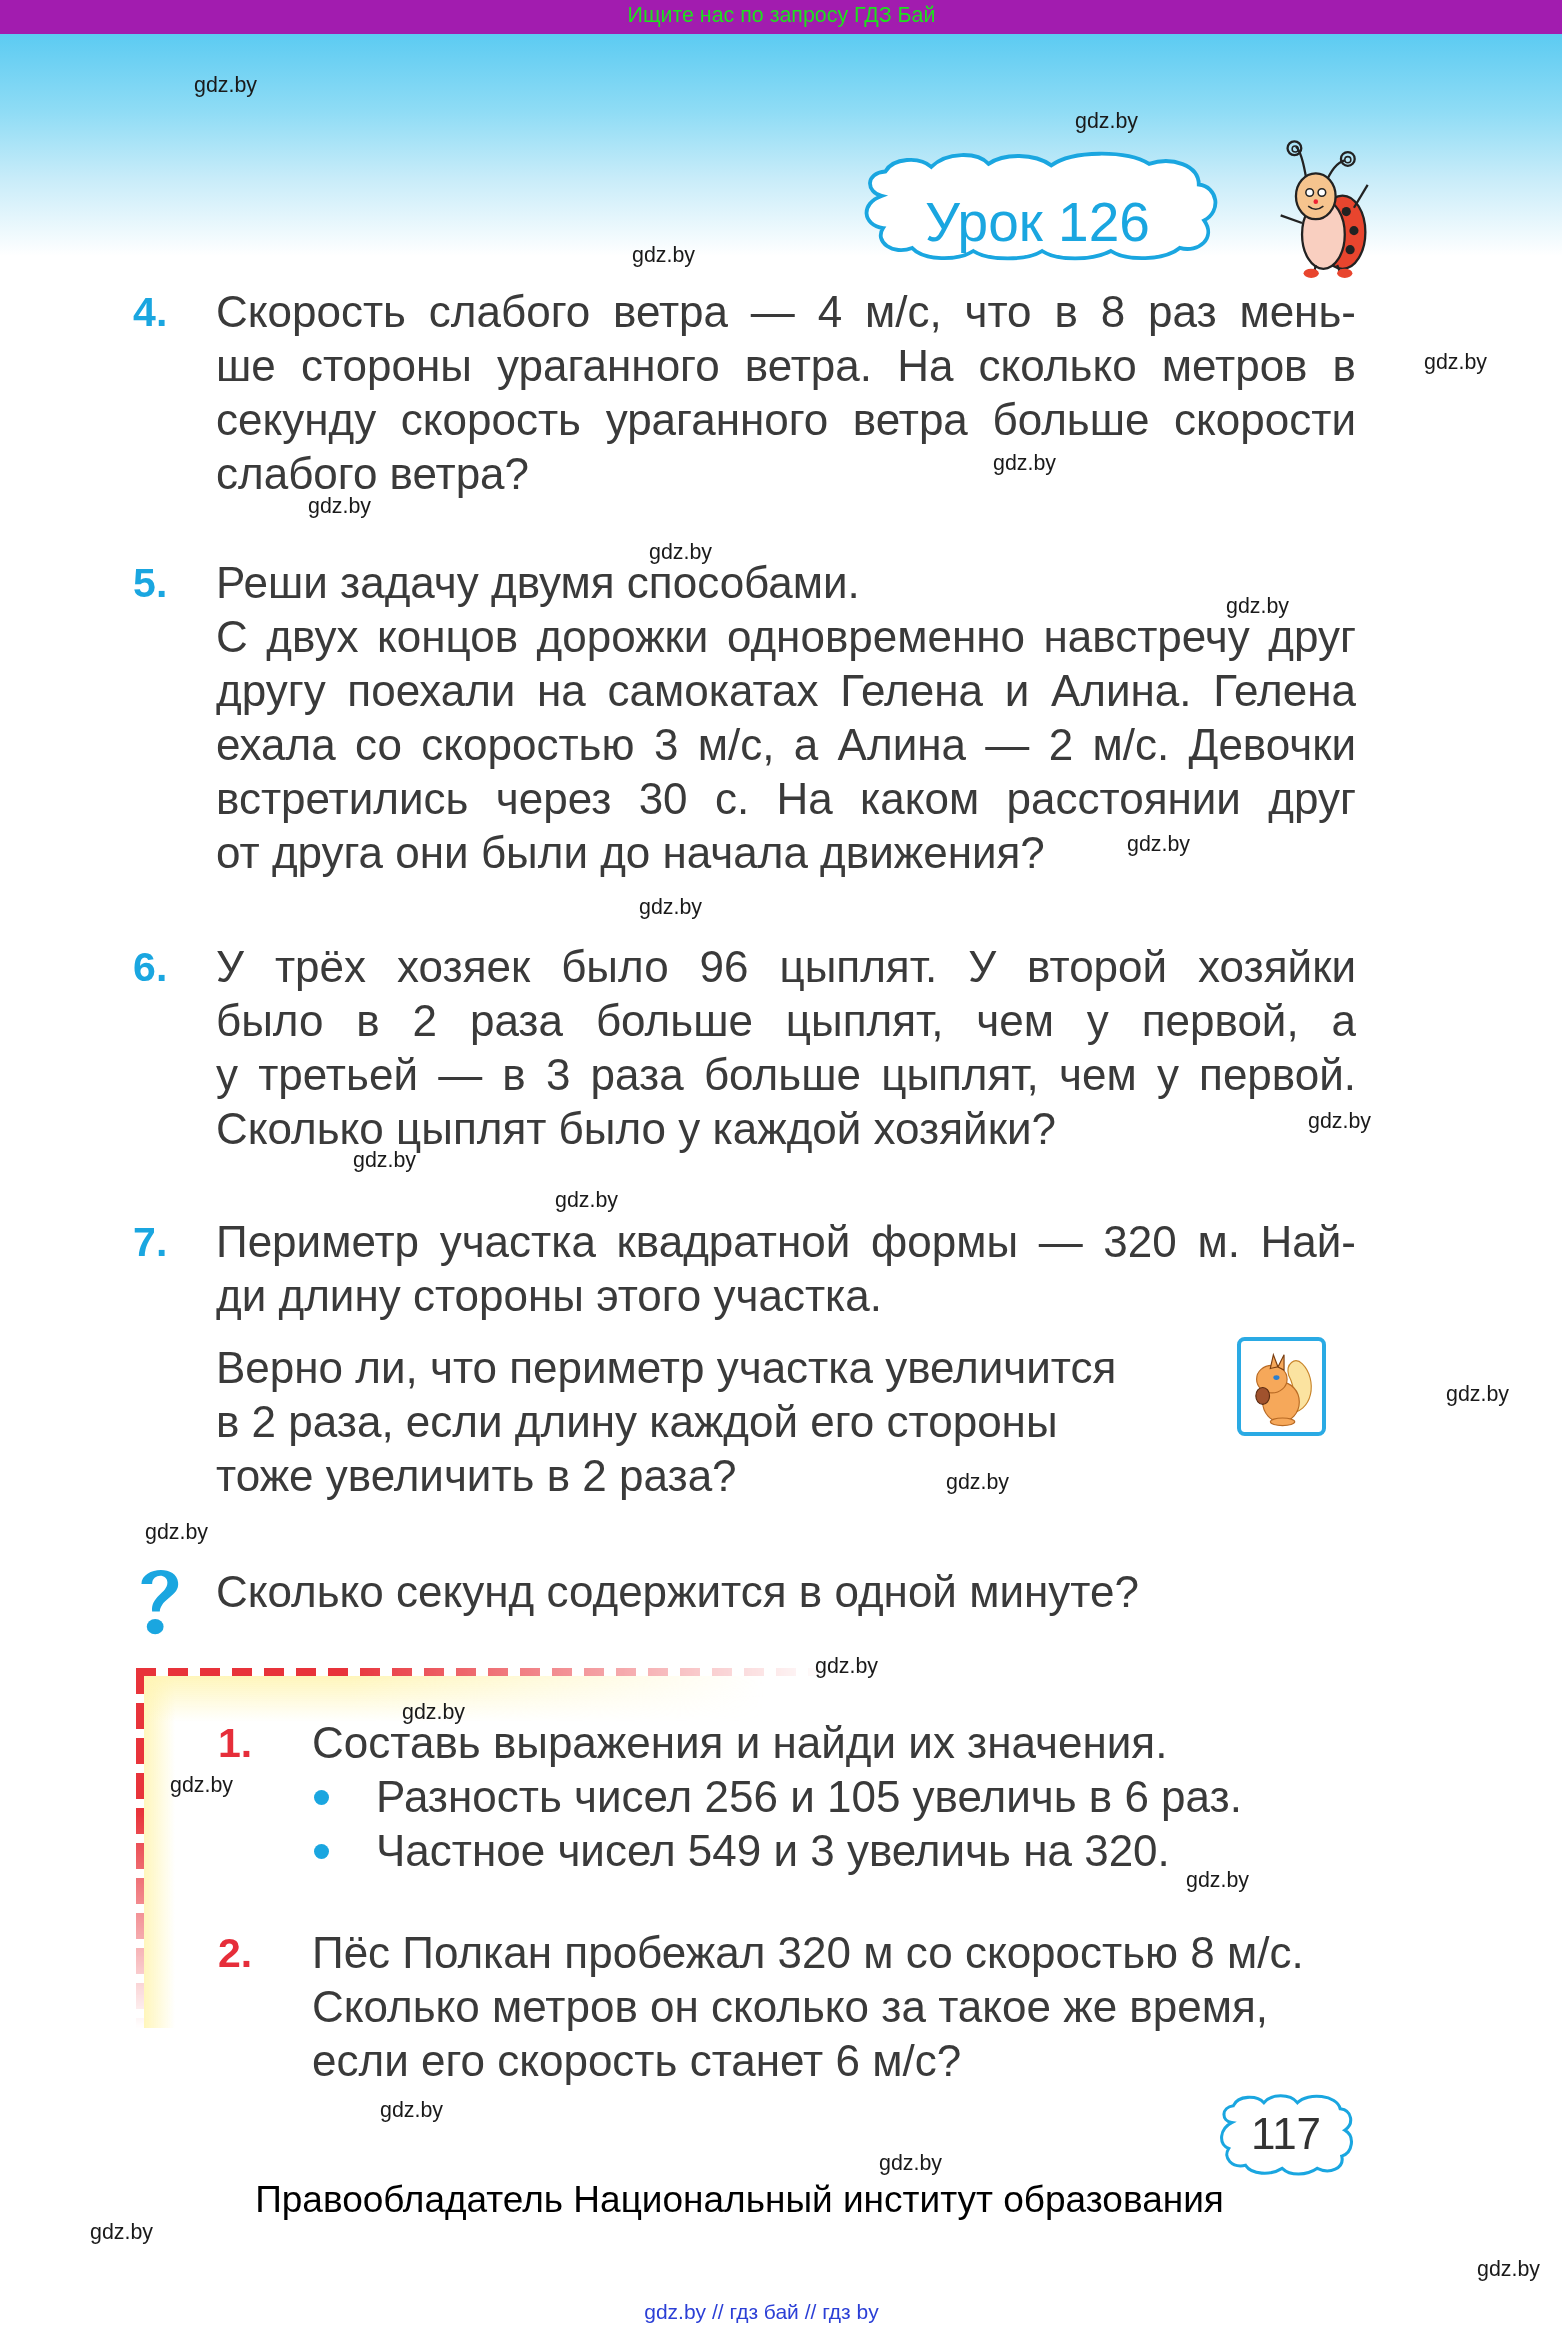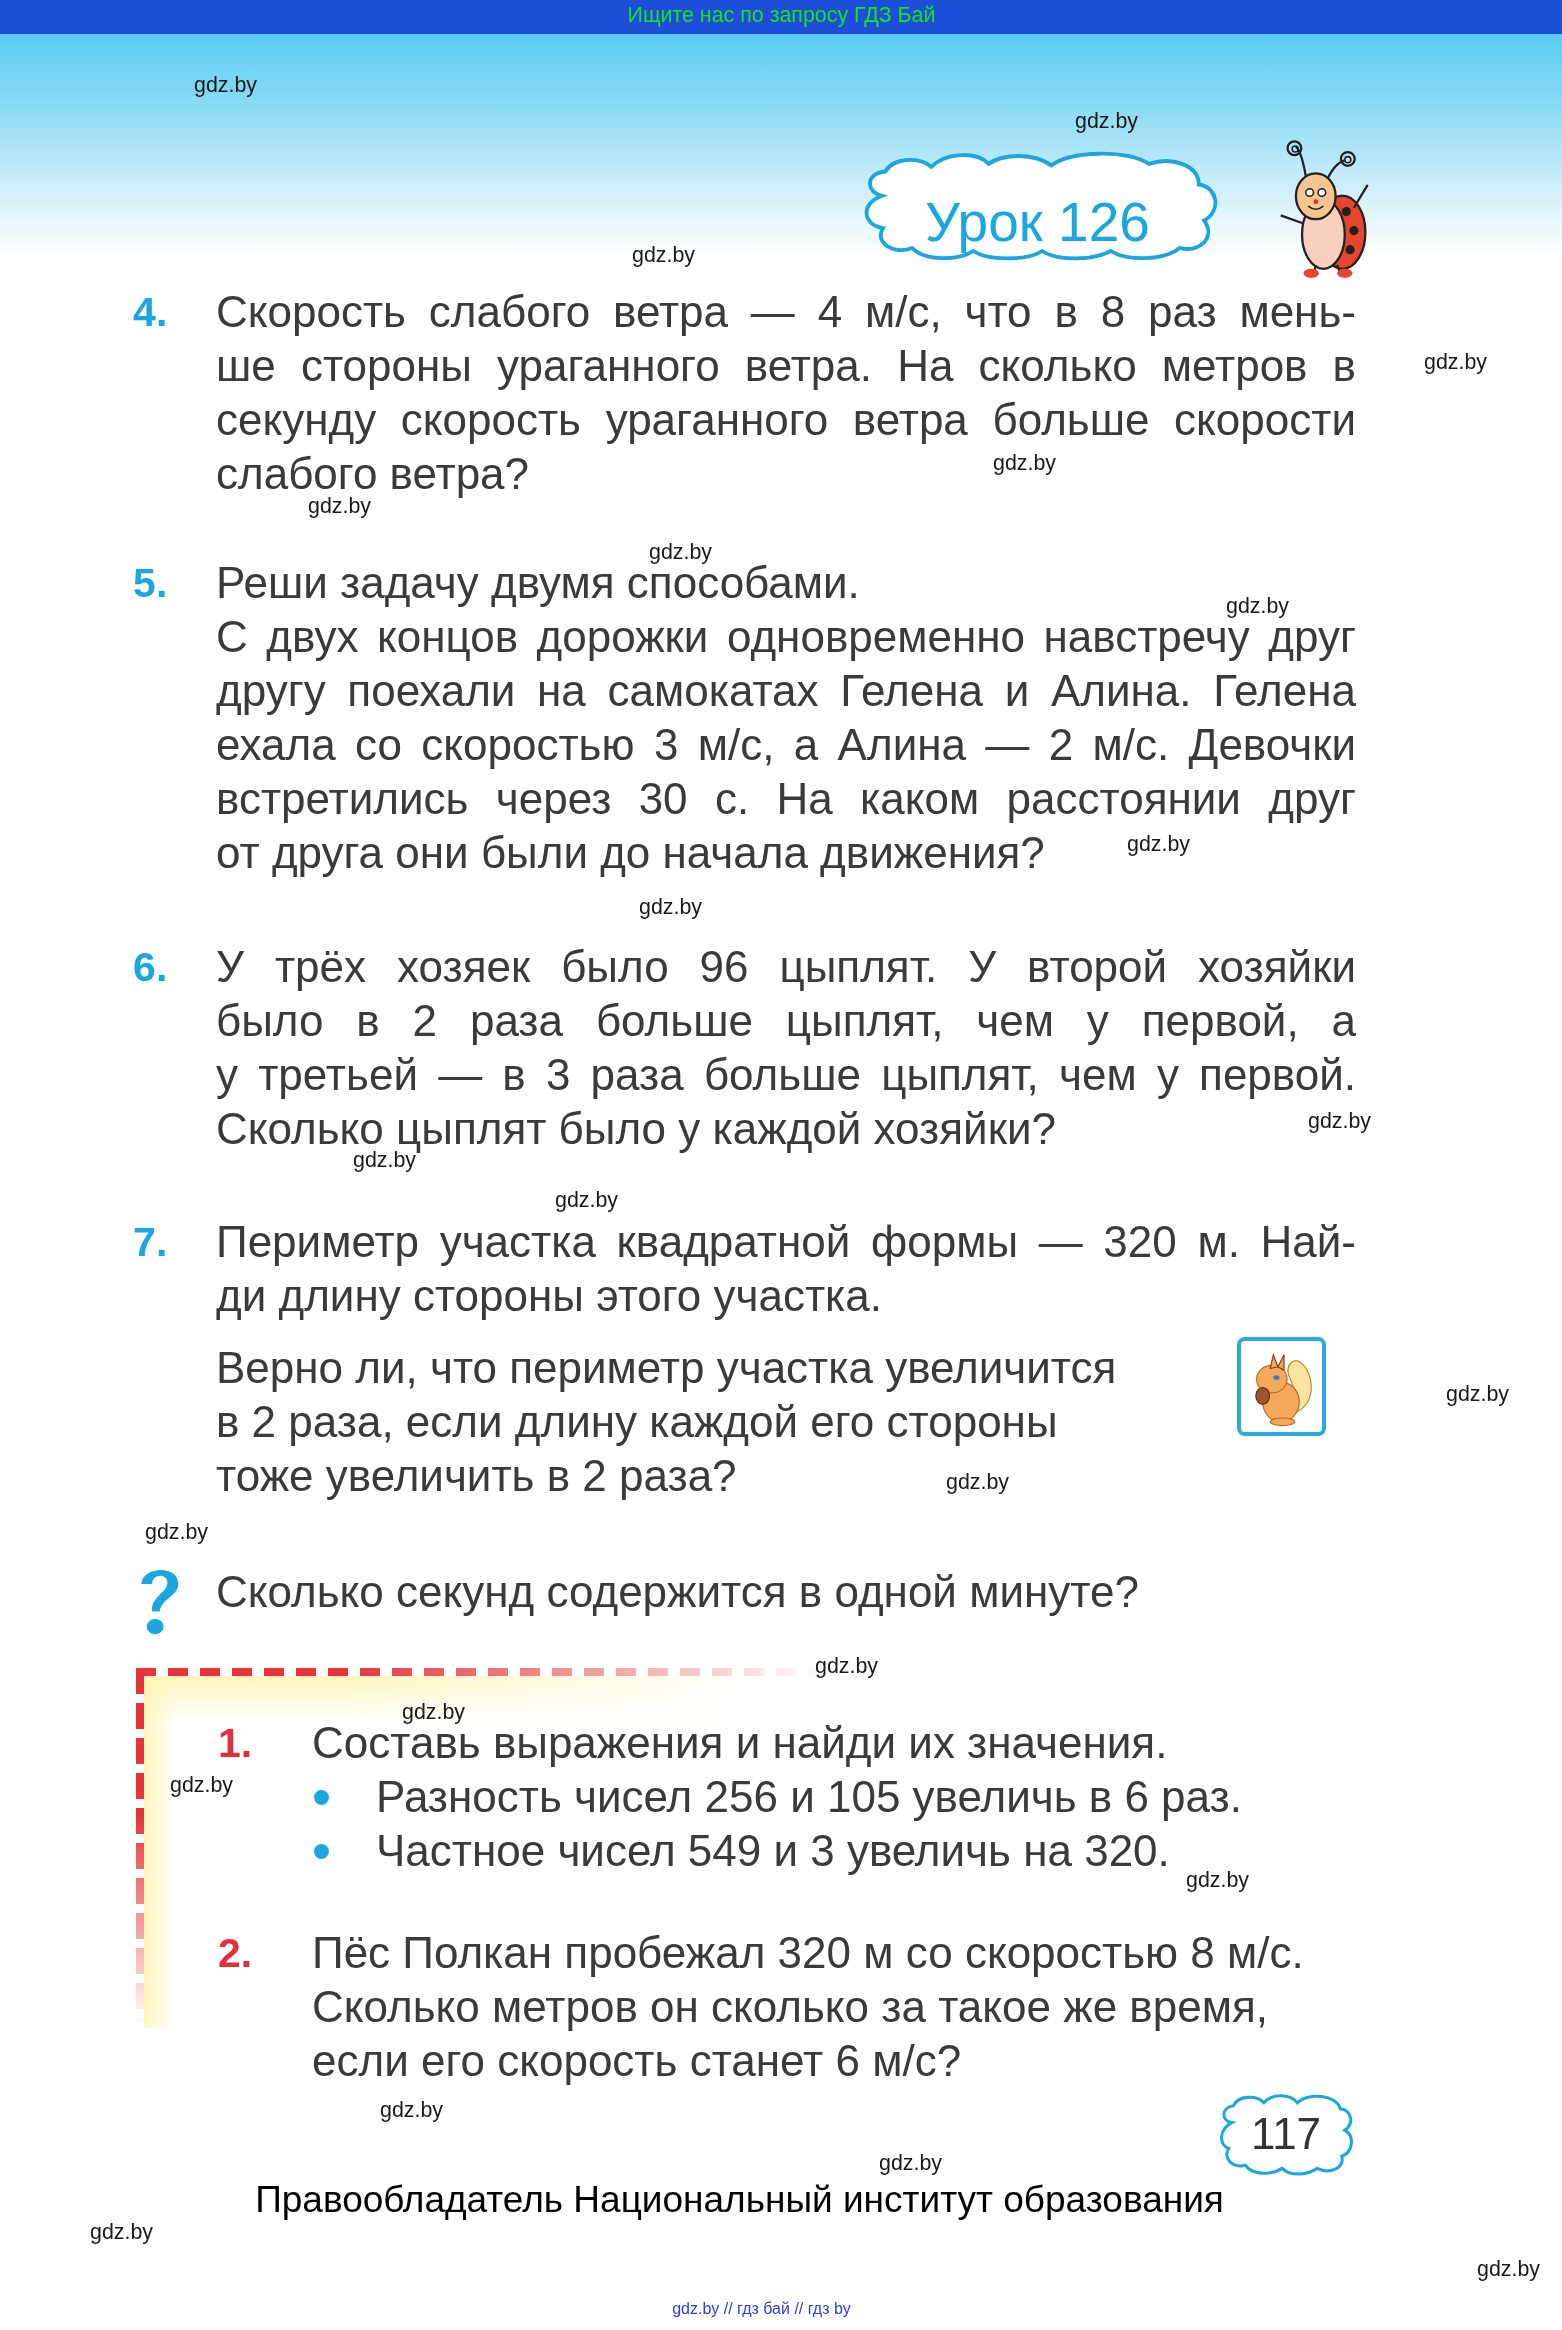--- a/index.html
+++ b/index.html
@@ -4,21 +4,21 @@
 <style>
   html, body { margin: 0; padding: 0; }
   body {
     width: 1563px; height: 2330px; position: relative; overflow: hidden;
     background: #ffffff;
     font-family: "Liberation Sans", "DejaVu Sans", sans-serif;
     color: #3a3a3a;
   }
   .topbar {
     position: absolute; left: 0; top: 0; width: 1563px; height: 34px;
-    background: #1d4ed8; text-align: center;
+    background: #a21caf; text-align: center;
   }
   .topbar span {
     display: inline-block; margin-top: 3.1px;
     font-size: 21.4px; color: #1ee01e;
   }
   .sky {
     position: absolute; left: 0; top: 34px; width: 1563px; height: 222px;
     background: linear-gradient(to bottom, #5ccbf2 0%, #8fdcf5 35%, #c8ecf9 65%, #ffffff 100%);
   }
   .wm {
@@ -95,21 +95,21 @@
     position: absolute; left: 0; top: 0; width: 100%; height: 100%;
     display: flex; align-items: center; justify-content: center;
     font-size: 44px; color: #333;
   }
   .copyright {
     position: absolute; left: 0; top: 2179px; width: 1479px; text-align: center;
     font-size: 37px; color: #000000;
   }
   .footer-links {
     position: absolute; left: 0; top: 2300px; width: 1523px; text-align: center;
-    font-size: 16px; color: #2b3fd6;
+    font-size: 21px; color: #2b3fd6;
   }
 </style>
 </head>
 <body>
 
 <div class="topbar">
   <span>Ищите нас по запросу ГДЗ Бай</span>
 </div>
 
 <div class="sky"></div>

